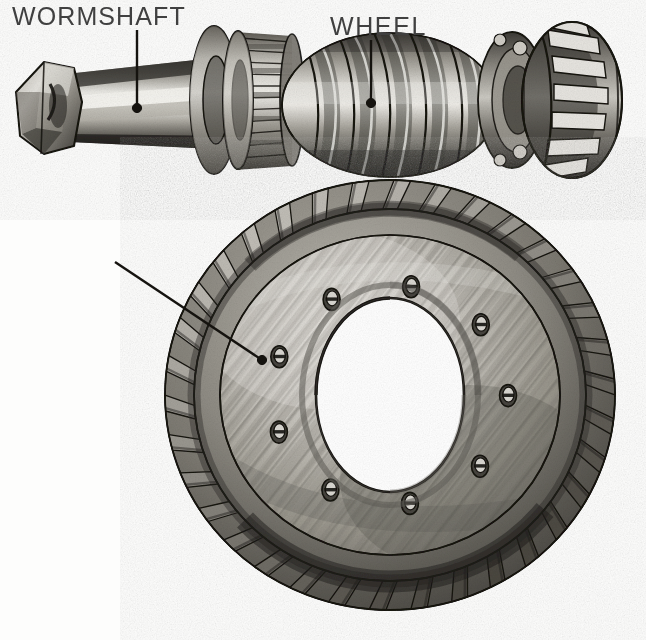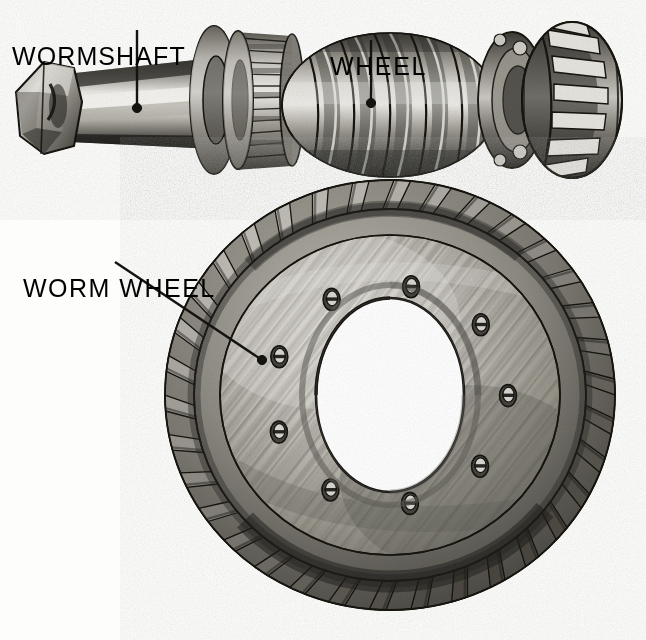--- a/index.html
+++ b/index.html
@@ -22,25 +22,24 @@
     position: absolute;
     inset: 0;
     width: 646px;
     height: 640px;
     display: block;
   }
   .lbl {
     position: absolute;
     font-family: "Liberation Sans", sans-serif;
     font-weight: 400;
-    color: #000000;
+    color: #404040;
     letter-spacing: 1.4px;
     white-space: nowrap;
     line-height: 1;
-    margin-top: 40px;
     -webkit-font-smoothing: none;
   }
   #lbl-wormshaft { left: 12px;  top: 4px;   font-size: 25px; letter-spacing: 1.1px; }
   #lbl-worm      { left: 330px; top: 14px;  font-size: 25px; letter-spacing: 1.6px; }
   #lbl-wormwheel { left: 23px;  top: 236px; font-size: 25px; letter-spacing: 1.5px; }
 </style>
 </head>
 <body>
 
 <div id="stage">
@@ -551,15 +550,14 @@
       </g>
       <g>
         <line x1="115" y1="262" x2="259" y2="358" stroke-width="2.4"></line>
         <circle cx="262" cy="360" r="4.6"></circle>
       </g>
     </g>
   </svg>
 
   <div class="lbl" id="lbl-wormshaft">WORMSHAFT</div>
   <div class="lbl" id="lbl-worm">WHEEL</div>
-  <div class="lbl" id="lbl-wormwheel">WORM WHEEL</div>
 
 </div>
 
 </body></html>

